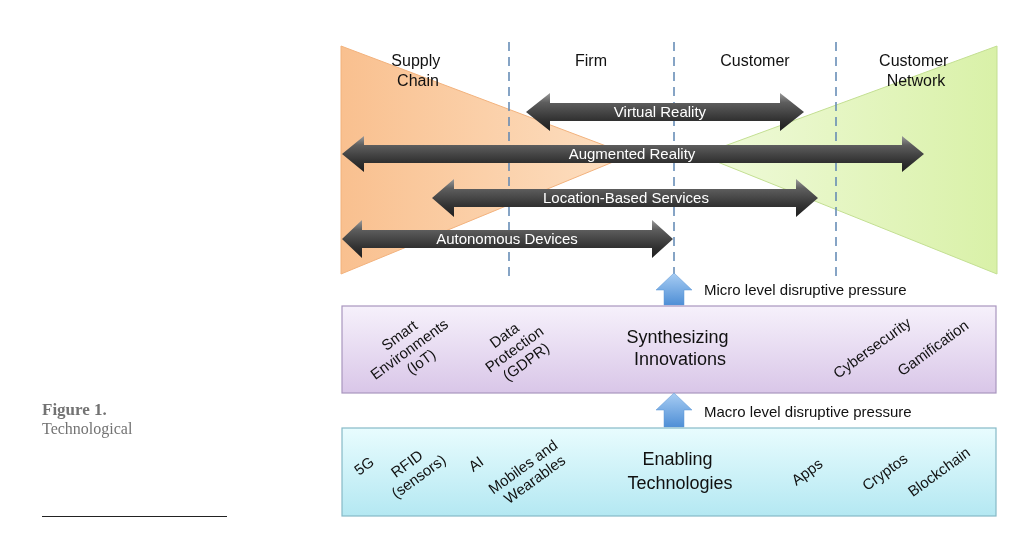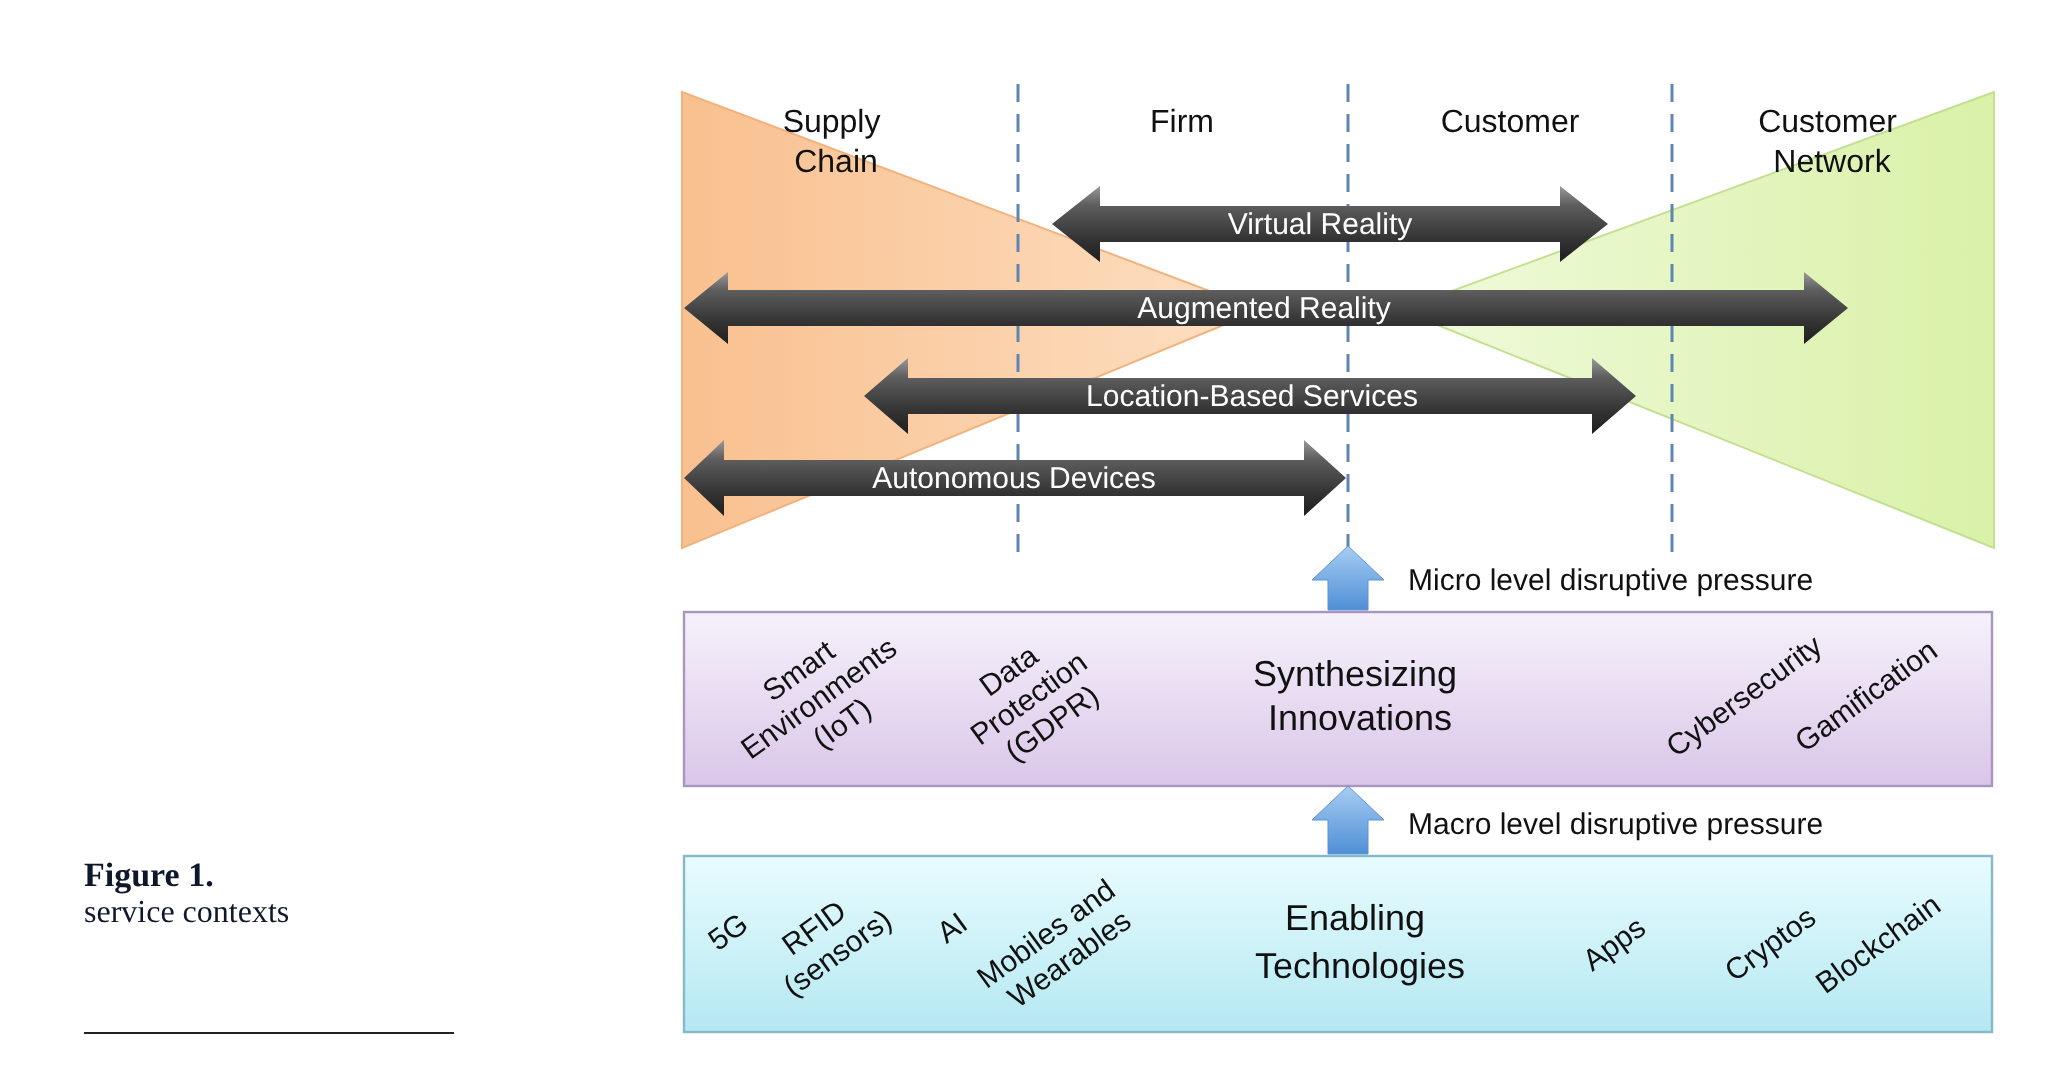--- a/index.html
+++ b/index.html
@@ -1,30 +1,30 @@
 <!DOCTYPE html>
 <html><head>
 <meta charset="utf-8">
 <style>
   html, body { margin: 0; padding: 0; background: #ffffff; }
   body { width: 1024px; height: 533px; position: relative; overflow: hidden; font-family: "Liberation Sans", sans-serif; }
-  .caption { position: absolute; left: 42px; top: 428px; width: 190px; font-family: "Liberation Serif", serif; color: #0f172a; }
+  .caption { position: absolute; left: 42px; top: 400px; width: 190px; font-family: "Liberation Serif", serif; color: #737373; }
   .caption .fig-num { font-weight: bold; font-size: 17px; line-height: 19px; }
   .caption .fig-text { font-size: 16px; line-height: 19px; }
   .caption-rule { position: absolute; left: 42px; top: 516px; width: 185px; height: 1px; background: #222; }
   svg.diagram { position: absolute; left: 0; top: 0; }
   .lbl { font-family: "Liberation Sans", sans-serif; fill: #111; }
   .arrow-lbl { font-family: "Liberation Sans", sans-serif; fill: #ffffff; font-size: 15px; }
 </style>
 </head>
 <body>
 
 <div class="caption">
   <div class="fig-num">Figure 1.</div>
-  <div class="fig-text">service contexts</div>
+  <div class="fig-text">Technological</div>
 </div>
 <div class="caption-rule"></div>
 
 <svg class="diagram" width="1024" height="533" viewBox="0 0 1024 533">
   <defs>
     <linearGradient id="gSupply" x1="0" y1="0" x2="1" y2="0">
       <stop offset="0" stop-color="#f9c08f"></stop>
       <stop offset="1" stop-color="#fde0c3"></stop>
     </linearGradient>
     <linearGradient id="gNetwork" x1="0" y1="0" x2="1" y2="0">

